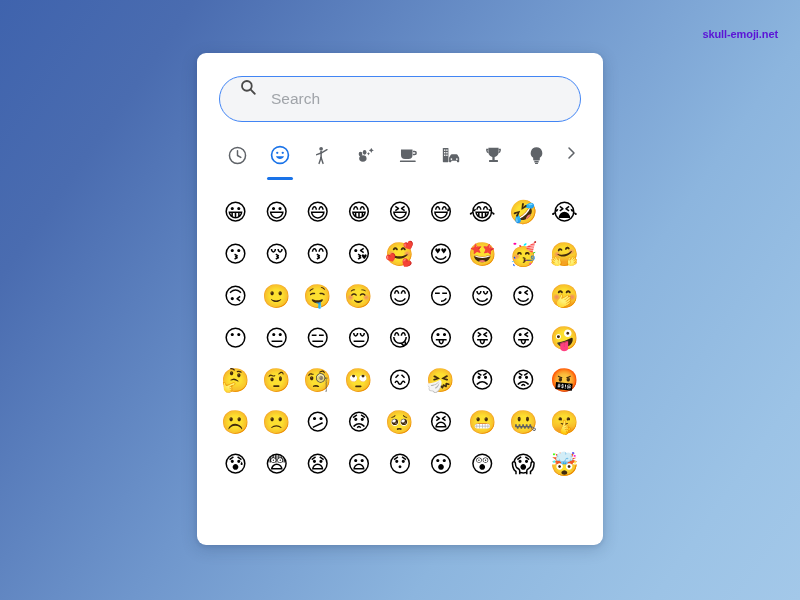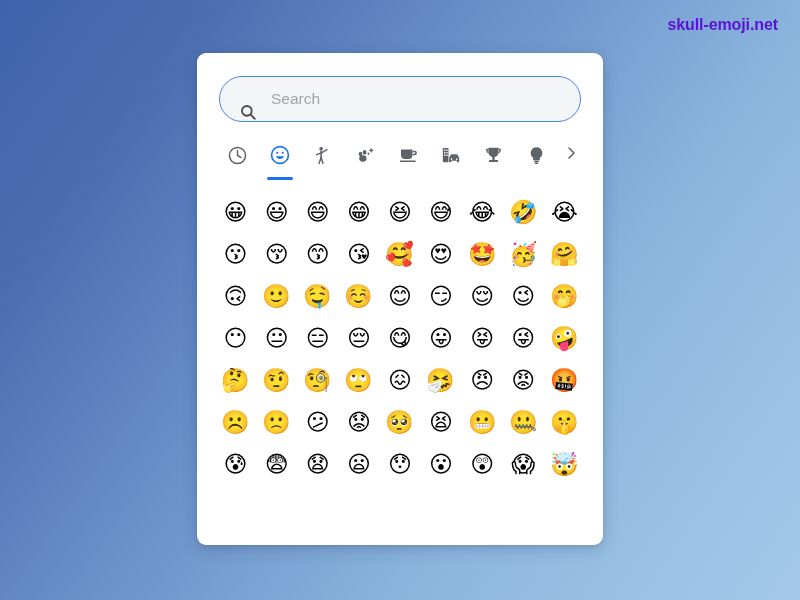--- a/index.html
+++ b/index.html
@@ -18,23 +18,23 @@
         #6f96cc 45%,
         #8cb5de 68%,
         #9cc3e6 88%,
         #a3c8e9 100%);
     position: relative;
   }
 
   
   .watermark {
     position: absolute;
-    top: 16px;
+    top: 28px;
     right: 22px;
-    font-size: 16px;
+    font-size: 11px;
     font-weight: bold;
     color: #5b13d6;
     letter-spacing: -0.1px;
     white-space: nowrap;
   }
 
   
   .picker-card {
     position: absolute;
     left: 197px;
@@ -46,21 +46,21 @@
     box-shadow: 0 4px 16px rgba(25,45,80,0.22), 0 1px 4px rgba(25,45,80,0.12);
     overflow: hidden;
   }
 
   
   .search-wrap {
     padding: 23px 22px 0 22px;
   }
   .search-box {
     display: flex;
-    align-items: flex-end;
+    align-items: flex-start;
     height: 46px;
     border: 1.6px solid #4285f4;
     border-radius: 26px;
     background: #f4f5f7;
     padding: 0 18px;
   }
   .search-icon {
     flex: 0 0 auto;
     width: 19px;
     height: 19px;

